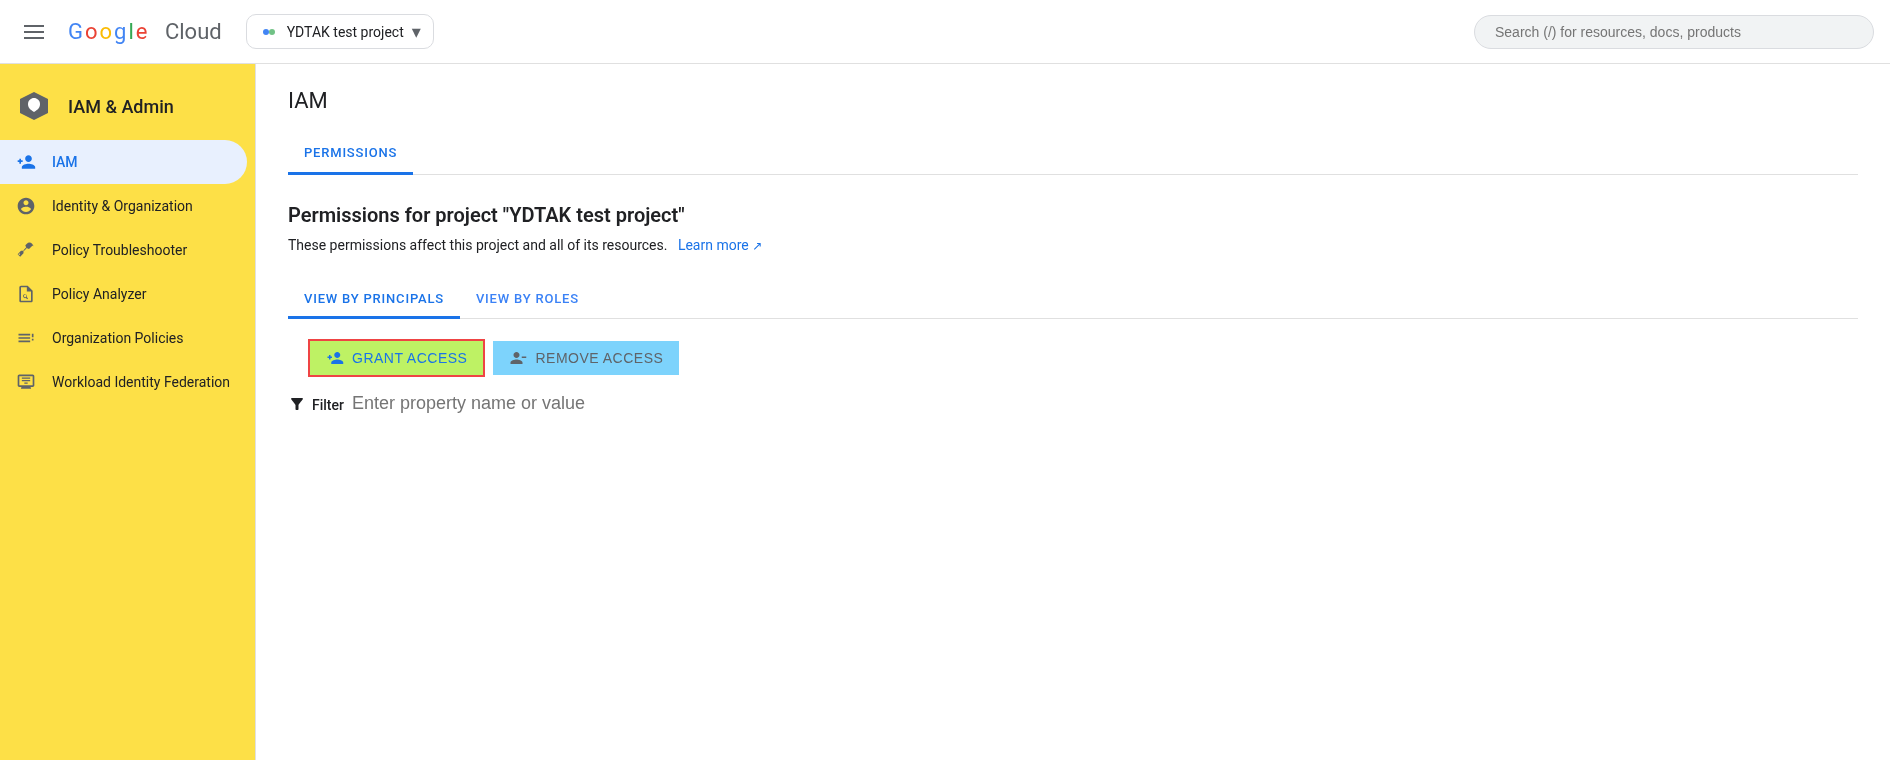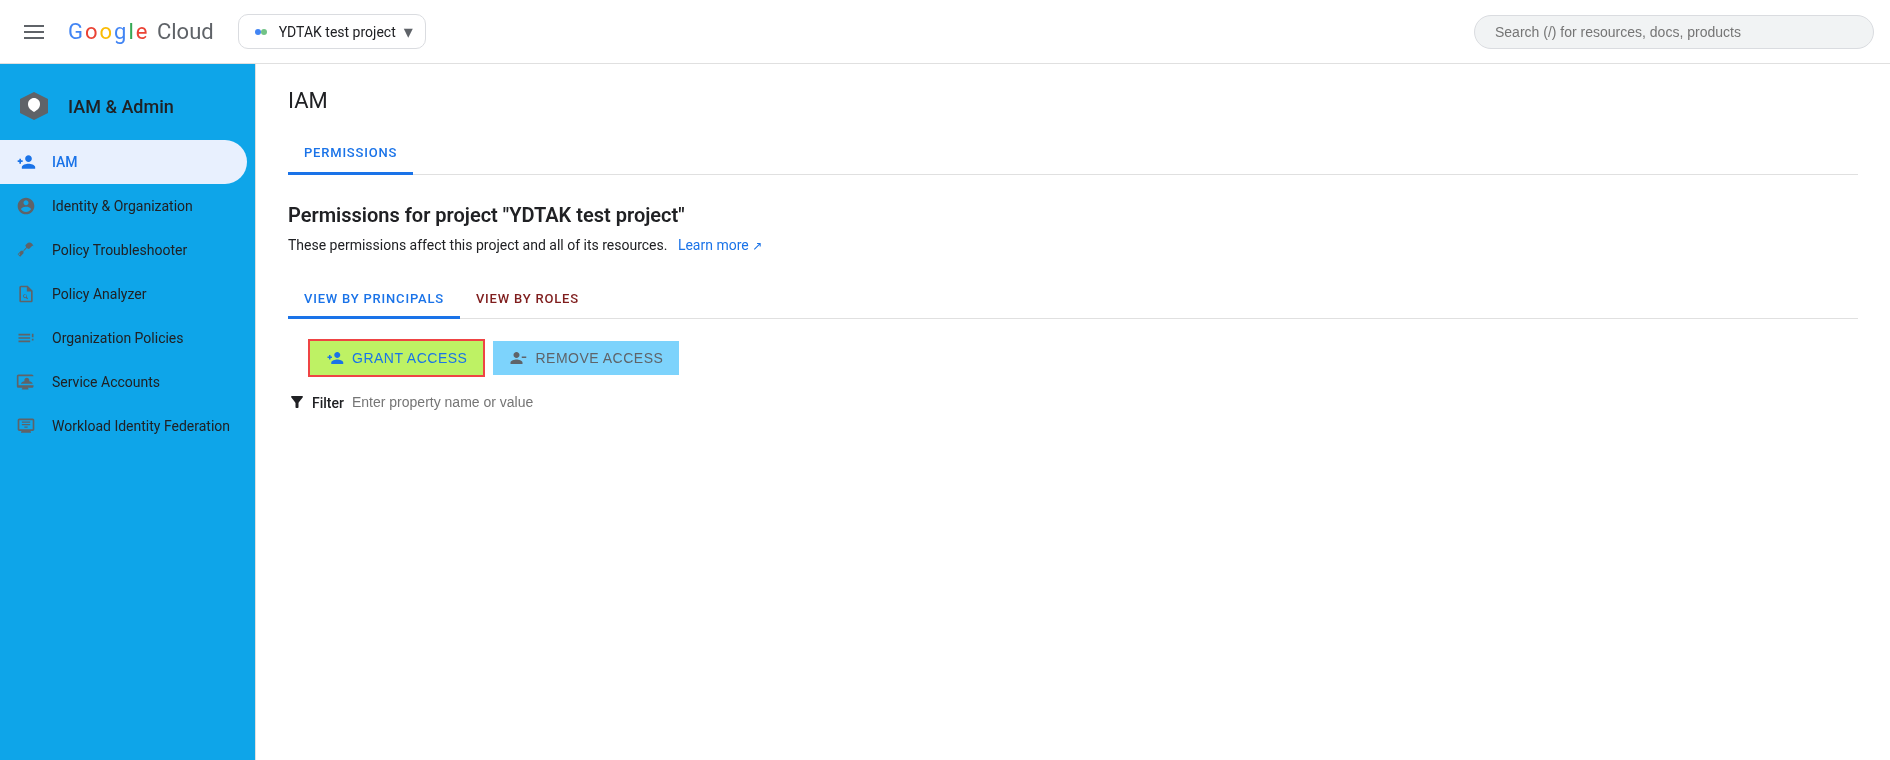--- a/index.html
+++ b/index.html
@@ -21,21 +21,21 @@
     .hamburger-icon span {
       display: block; width: 20px; height: 2px; background: #5f6368;
     }
     .google-logo {
       display: flex; align-items: center; gap: 2px; font-size: 22px; font-weight: 400;
     }
     .g-blue { color: #4285f4; }
     .g-red { color: #ea4335; }
     .g-yellow { color: #fbbc05; }
     .g-green { color: #34a853; }
-    .logo-cloud { color: #5f6368; font-size: 22px; font-weight: 400; margin-left: 2px; text-align: center; }
+    .logo-cloud { color: #5f6368; font-size: 22px; font-weight: 400; margin-left: 10px; text-align: center; }
 
     .project-selector {
       display: flex; align-items: center; gap: 8px;
       border: 1px solid #dadce0; border-radius: 10px;
       padding: 6px 12px; cursor: pointer; margin-left: 8px;
     }
 
     .search-bar {
       margin-left: auto;
       border: 1px solid #dadce0; border-radius: 24px;
@@ -46,21 +46,21 @@
     
     .layout {
       display: flex;
       height: calc(760px - 64px);
     }
 
     
     .sidebar {
       width: 256px;
       border-right: 1px solid #e0e0e0;
-      background: #0ea5e9;
+      background: #fde047;
       overflow-y: auto;
       flex-shrink: 0;
     }
     .sidebar-header {
       display: flex; align-items: center; gap: 16px;
       padding: 24px 16px 16px 16px;
     }
 
     .sidebar-header-title {
       font-size: 18px; font-weight: 500; color: #202124;
@@ -122,21 +122,21 @@
 
     
     .sub-tabs {
       display: flex; gap: 0;
       border-bottom: 1px solid #e0e0e0;
       margin-bottom: 20px;
     }
     .sub-tab {
       padding: 10px 16px; cursor: pointer;
       font-size: 13px; font-weight: 500; letter-spacing: 0.8px;
-      color: #7f1d1d; text-transform: uppercase;
+      color: #3b82f6; text-transform: uppercase;
       border-bottom: 3px solid transparent;
       margin-bottom: -1px;
     }
     .sub-tab.active {
       color: #1a73e8; border-bottom-color: #1a73e8;
     }
 
     
     .action-row {
       display: flex; align-items: center; gap: 8px; margin-bottom: 16px;
@@ -163,21 +163,21 @@
 
     
     .filter-row {
       display: flex; align-items: center; gap: 8px;
     }
     .filter-icon-label {
       display: flex; align-items: flex-end; gap: 6px;
       font-size: 14px; font-weight: 500; color: #202124;
     }
     .filter-input {
-      border: none; outline: none; font-size: 14px; color: #5f6368;
+      border: none; outline: none; font-size: 18px; color: #5f6368;
       background: transparent; min-width: 250px;
     }
   </style>
 </head>
 <body>
 
 <nav class="top-nav">
   <div class="hamburger-icon">
     <span></span>
       <span></span>
@@ -255,28 +255,20 @@
 
     <div class="sidebar-item">
       <span class="sidebar-item-icon">
         <svg width="20" height="20" viewBox="0 0 24 24" fill="#5f6368">
           <path d="M3 9h14V7H3v2zm0 4h14v-2H3v2zm0 4h14v-2H3v2zM19 7v2h2V7h-2zm0 4h2v-2h-2v2zm0 4h2v-2h-2v2z"></path>
         </svg>
       </span>
       <span>Organization Policies</span>
     </div>
 
-    <div class="sidebar-item">
-      <span class="sidebar-item-icon">
-        <svg width="20" height="20" viewBox="0 0 24 24" fill="#5f6368">
-          <path d="M21 3H3c-1.1 0-2 .9-2 2v12c0 1.1.9 2 2 2h5l-1 1v1h8v-1l-1-1h5c1.1 0 2-.9 2-2V5c0-1.1-.9-2-2-2zm0 13H3V5h18v11zm-8-9c-1.66 0-3 1.34-3 3s1.34 3 3 3 3-1.34 3-3-1.34-3-3-3zm-7 7h14c0-2.33-4.67-3.5-7-3.5S6 11.67 6 14z"></path>
-        </svg>
-      </span>
-      <span>Service Accounts</span>
-    </div>
 
     <div class="sidebar-item">
       <span class="sidebar-item-icon">
         <svg width="20" height="20" viewBox="0 0 24 24" fill="#5f6368">
           <path d="M20 3H4c-1.1 0-2 .9-2 2v11c0 1.1.9 2 2 2h3l-1 1v1h12v-1l-1-1h3c1.1 0 2-.9 2-2V5c0-1.1-.9-2-2-2zm0 13H4V5h16v11zm-10-2h4v-1.5h-4V14zm-3-3h10v-1.5H7V11zm0-3h10V6.5H7V8z"></path>
         </svg>
       </span>
       <span>Workload Identity Federation</span>
     </div>
   </aside>

